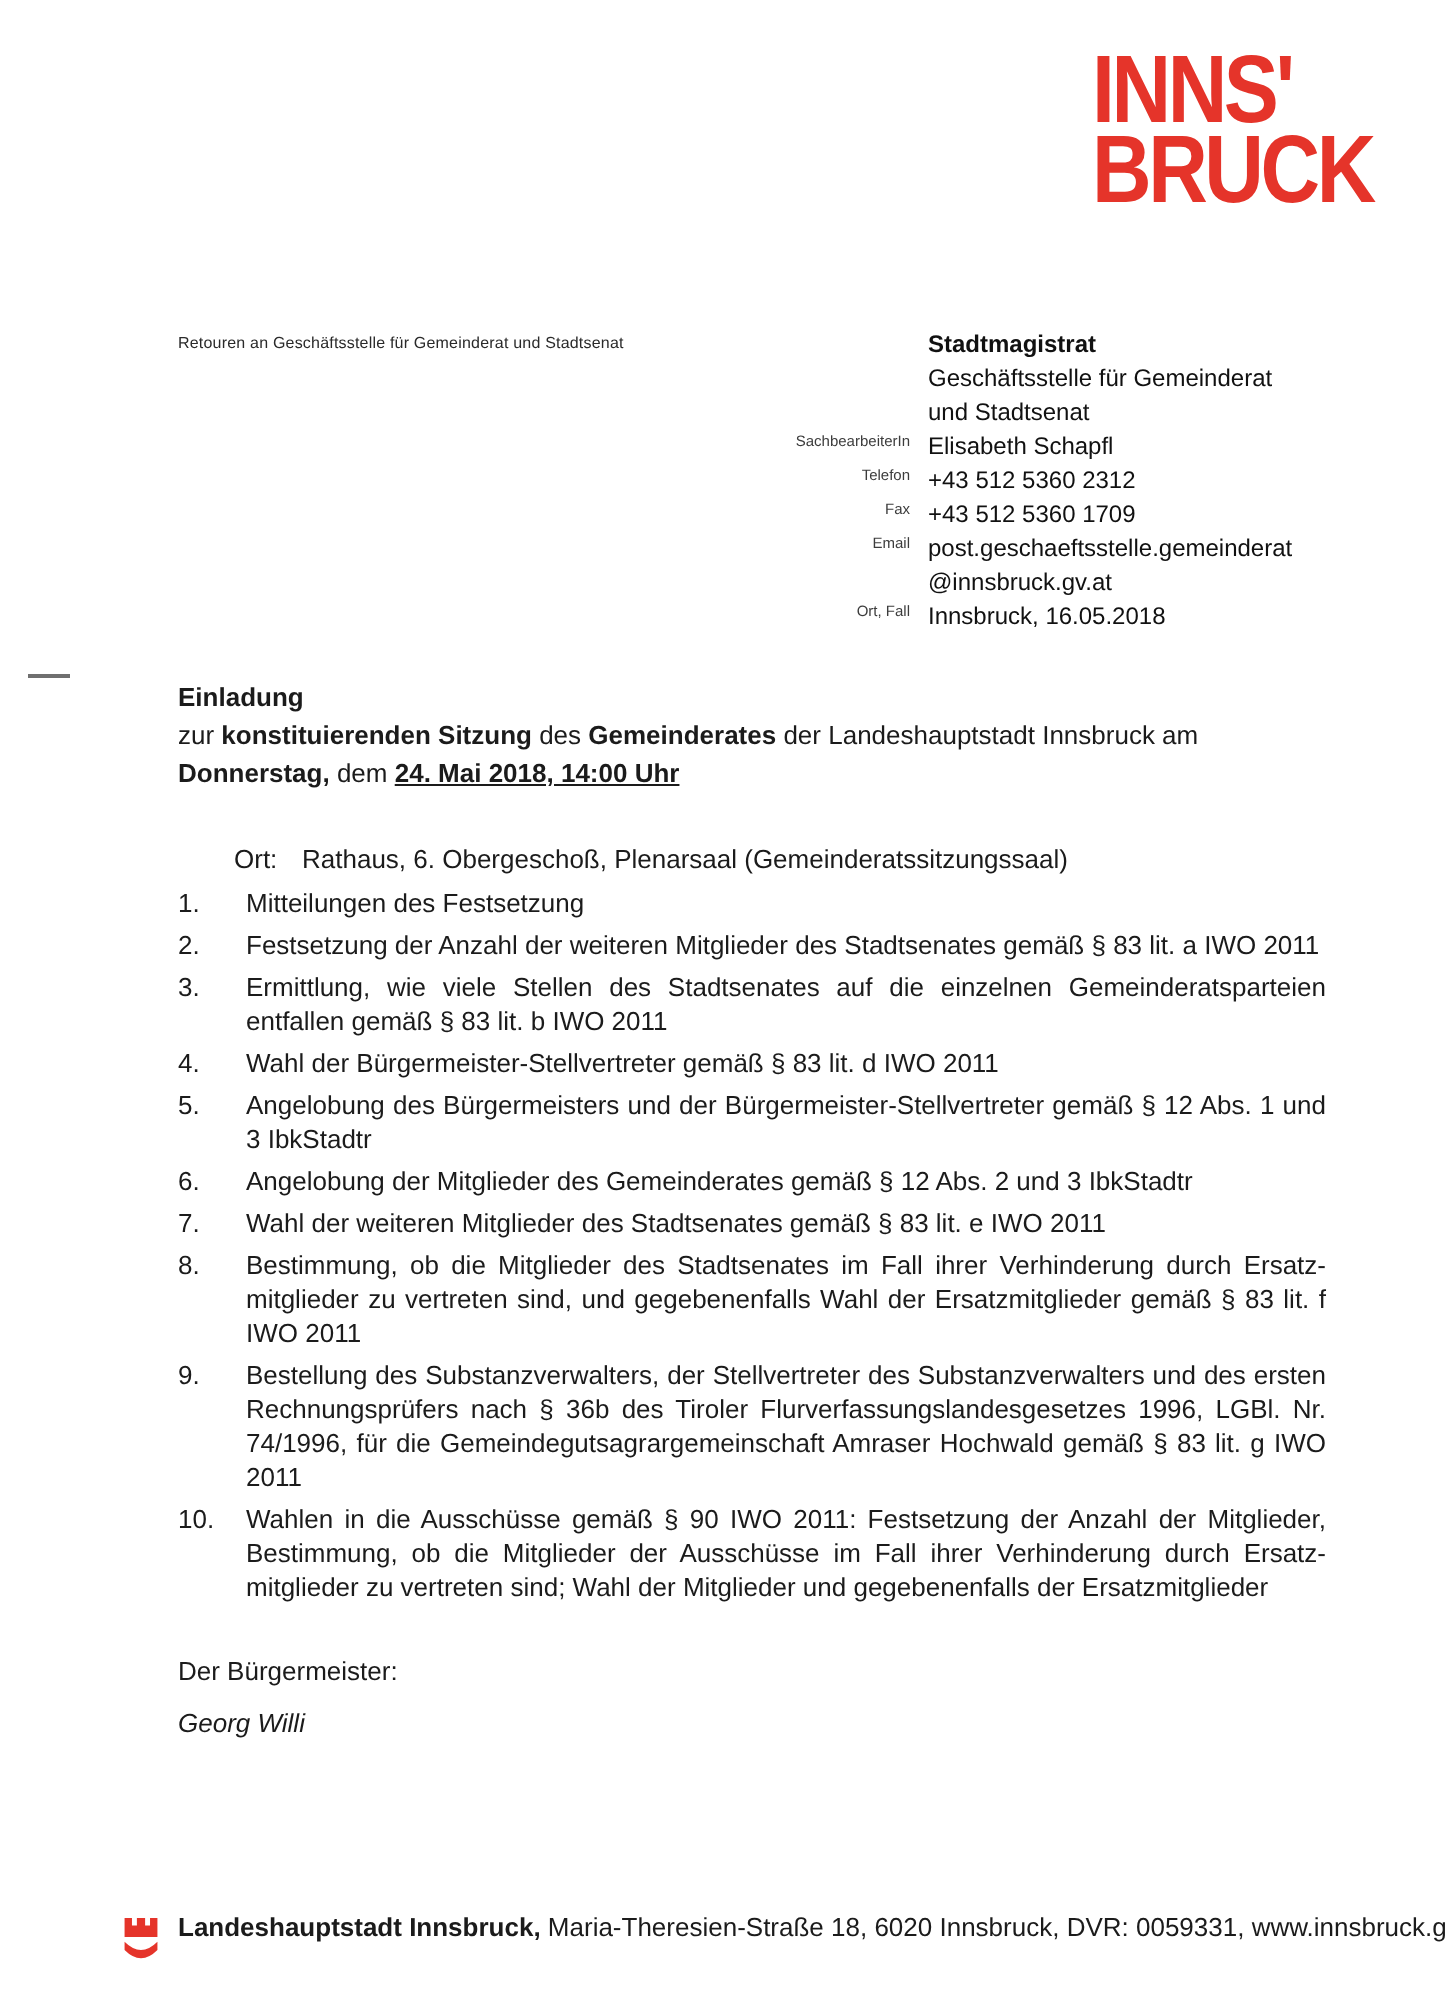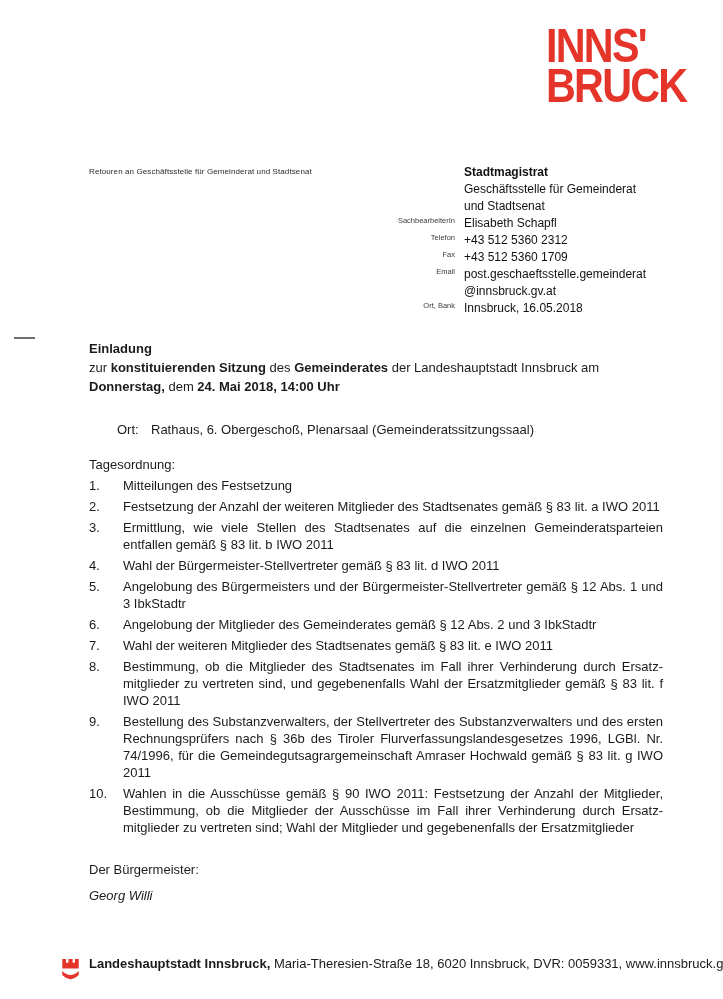--- a/index.html
+++ b/index.html
@@ -29,21 +29,21 @@
   }
   .cvalue{margin-left:9px;font-size:12px;color:#111;}
   .crow.bold .cvalue{font-weight:bold;}
   
   .fold-mark{position:absolute;left:14px;top:337px;width:21px;height:2px;background:#6f6f6f;}
   
   .content{position:absolute;left:89px;top:339px;width:574px;font-size:13px;}
   .title{font-weight:bold;line-height:19px;}
   .intro{margin:0;line-height:19px;}
   .intro b{font-weight:bold;}
-  .u{margin-top:40px;}
+  .u{text-decoration:underline;margin-top:40px;}
   .ort-row{display:flex;margin-top:24px;line-height:19px;}
   .ort-label{width:34px;flex-shrink:0;margin-left:28px;}
   .agenda-heading{margin-top:17px;line-height:17px;}
   .agenda{margin-top:0;}
   .item{display:flex;margin-top:4px;line-height:17px;}
   .item .num{width:34px;flex-shrink:0;}
   .item .txt{flex:1;text-align:justify;}
   .signature{margin-top:24px;line-height:19px;}
   .sig-name{margin-top:7px;font-style:italic;}
   
@@ -91,39 +91,38 @@
     </div>
     <div class="crow">
       <span class="clabel">Email</span>
       <span class="cvalue">post.geschaeftsstelle.gemeinderat</span>
     </div>
     <div class="crow">
       <span class="clabel"></span>
       <span class="cvalue">@innsbruck.gv.at</span>
     </div>
     <div class="crow">
-      <span class="clabel">Ort, Bank</span>
+      <span class="clabel">Ort, Fall</span>
       <span class="cvalue">Innsbruck, 16.05.2018</span>
     </div>
   </div>
 
   <div class="fold-mark"></div>
 
   <div class="content">
 
     <div class="title">Einladung</div>
 
     <p class="intro"><span>zur </span><b>konstituierenden Sitzung</b><span> des </span><b>Gemeinderates</b><span> der Landeshauptstadt Innsbruck am</span><br><b>Donnerstag,</b><span> dem </span><b class="u">24. Mai 2018, 14:00 Uhr</b></p>
 
     <div class="ort-row">
       <span class="ort-label">Ort:</span>
       <span>Rathaus, 6. Obergeschoß, Plenarsaal (Gemeinderatssitzungssaal)</span>
     </div>
 
-    <div class="agenda-heading">Tagesordnung:</div>
 
     <div class="agenda">
       <div class="item">
         <span class="num">1.</span>
         <span class="txt">Mitteilungen des Festsetzung</span>
       </div>
       <div class="item">
         <span class="num">2.</span>
         <span class="txt">Festsetzung der Anzahl der weiteren Mitglieder des Stadtsenates gemäß § 83 lit. a IWO 2011</span>
       </div>

